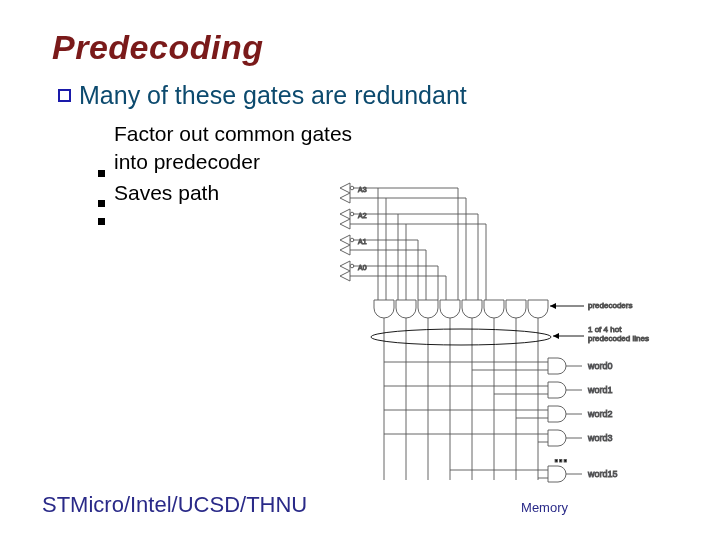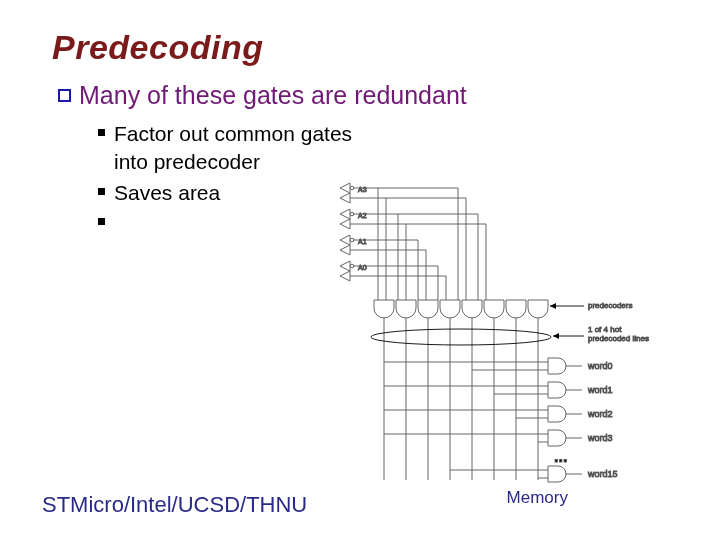--- a/index.html
+++ b/index.html
@@ -1,27 +1,27 @@
 <!DOCTYPE html>
 <html><head>
 <meta charset="utf-8">
 <style>
   * { box-sizing: border-box; margin: 0; padding: 0; }
   html, body { width: 720px; height: 540px; font-family: Arial, Helvetica, sans-serif; background: #fff; }
   .slide { position: relative; width: 616px; height: 540px; padding: 28px 44px 27px 52px; }
   .title { font-size: 34px; font-weight: bold; font-style: italic; color: #7a1a1a; margin-bottom: 14px; letter-spacing: 0.5px; }
   .level1 { display: flex; align-items: flex-start; margin-left: 6px; margin-bottom: 10px; }
   .q-bullet { width: 13px; height: 13px; border: 2px solid #1a1aaa; margin-top: 8px; margin-right: 8px; flex-shrink: 0; }
-  .level1-text { font-size: 25px; color: #701a75; }
+  .level1-text { font-size: 25px; color: #0c4a6e; }
   .level2-group { margin-left: 46px; margin-top: 2px; width: 290px; }
-  .level2 { display: flex; align-items: flex-start; margin-bottom: 2px; }
+  .level2 { display: flex; align-items: flex-end; margin-bottom: 2px; }
   .sq-bullet { width: 7px; height: 7px; background: #000; margin-top: 9px; margin-right: 9px; flex-shrink: 0; }
   .level2-text { font-size: 21px; color: #000; line-height: 1.35; }
   .footer-left { position: absolute; left: 42px; bottom: 22px; font-size: 22px; color: #2a2a88; }
-  .footer-right { position: absolute; right: 48px; bottom: 32px; font-size: 17px; color: #2a2a88; }
+  .footer-right { position: absolute; right: 48px; bottom: 25px; font-size: 13px; color: #2a2a88; }
   .diagram { position: absolute; top: 180px; left: 338px; width: 340px; height: 310px; }
   .diagram text { font-family: Arial, sans-serif; }
 </style>
 </head>
 <body>
 
 <div class="slide">
   <div class="title">Predecoding</div>
 
   <div class="level1">
@@ -29,21 +29,21 @@
     <span class="level1-text">Many of these gates are redundant</span>
   </div>
 
   <div class="level2-group">
     <div class="level2">
       <span class="sq-bullet"></span>
       <span class="level2-text">Factor out common gates into predecoder</span>
     </div>
     <div class="level2">
       <span class="sq-bullet"></span>
-      <span class="level2-text">Saves area</span>
+      <span class="level2-text">Saves path</span>
     </div>
     <div class="level2">
       <span class="sq-bullet"></span>
     </div>
   </div>
 
   <div class="diagram">
     <svg viewBox="0 0 340 310" width="340" height="310">
       <g stroke="#555" stroke-width="0.9" fill="none">
 

